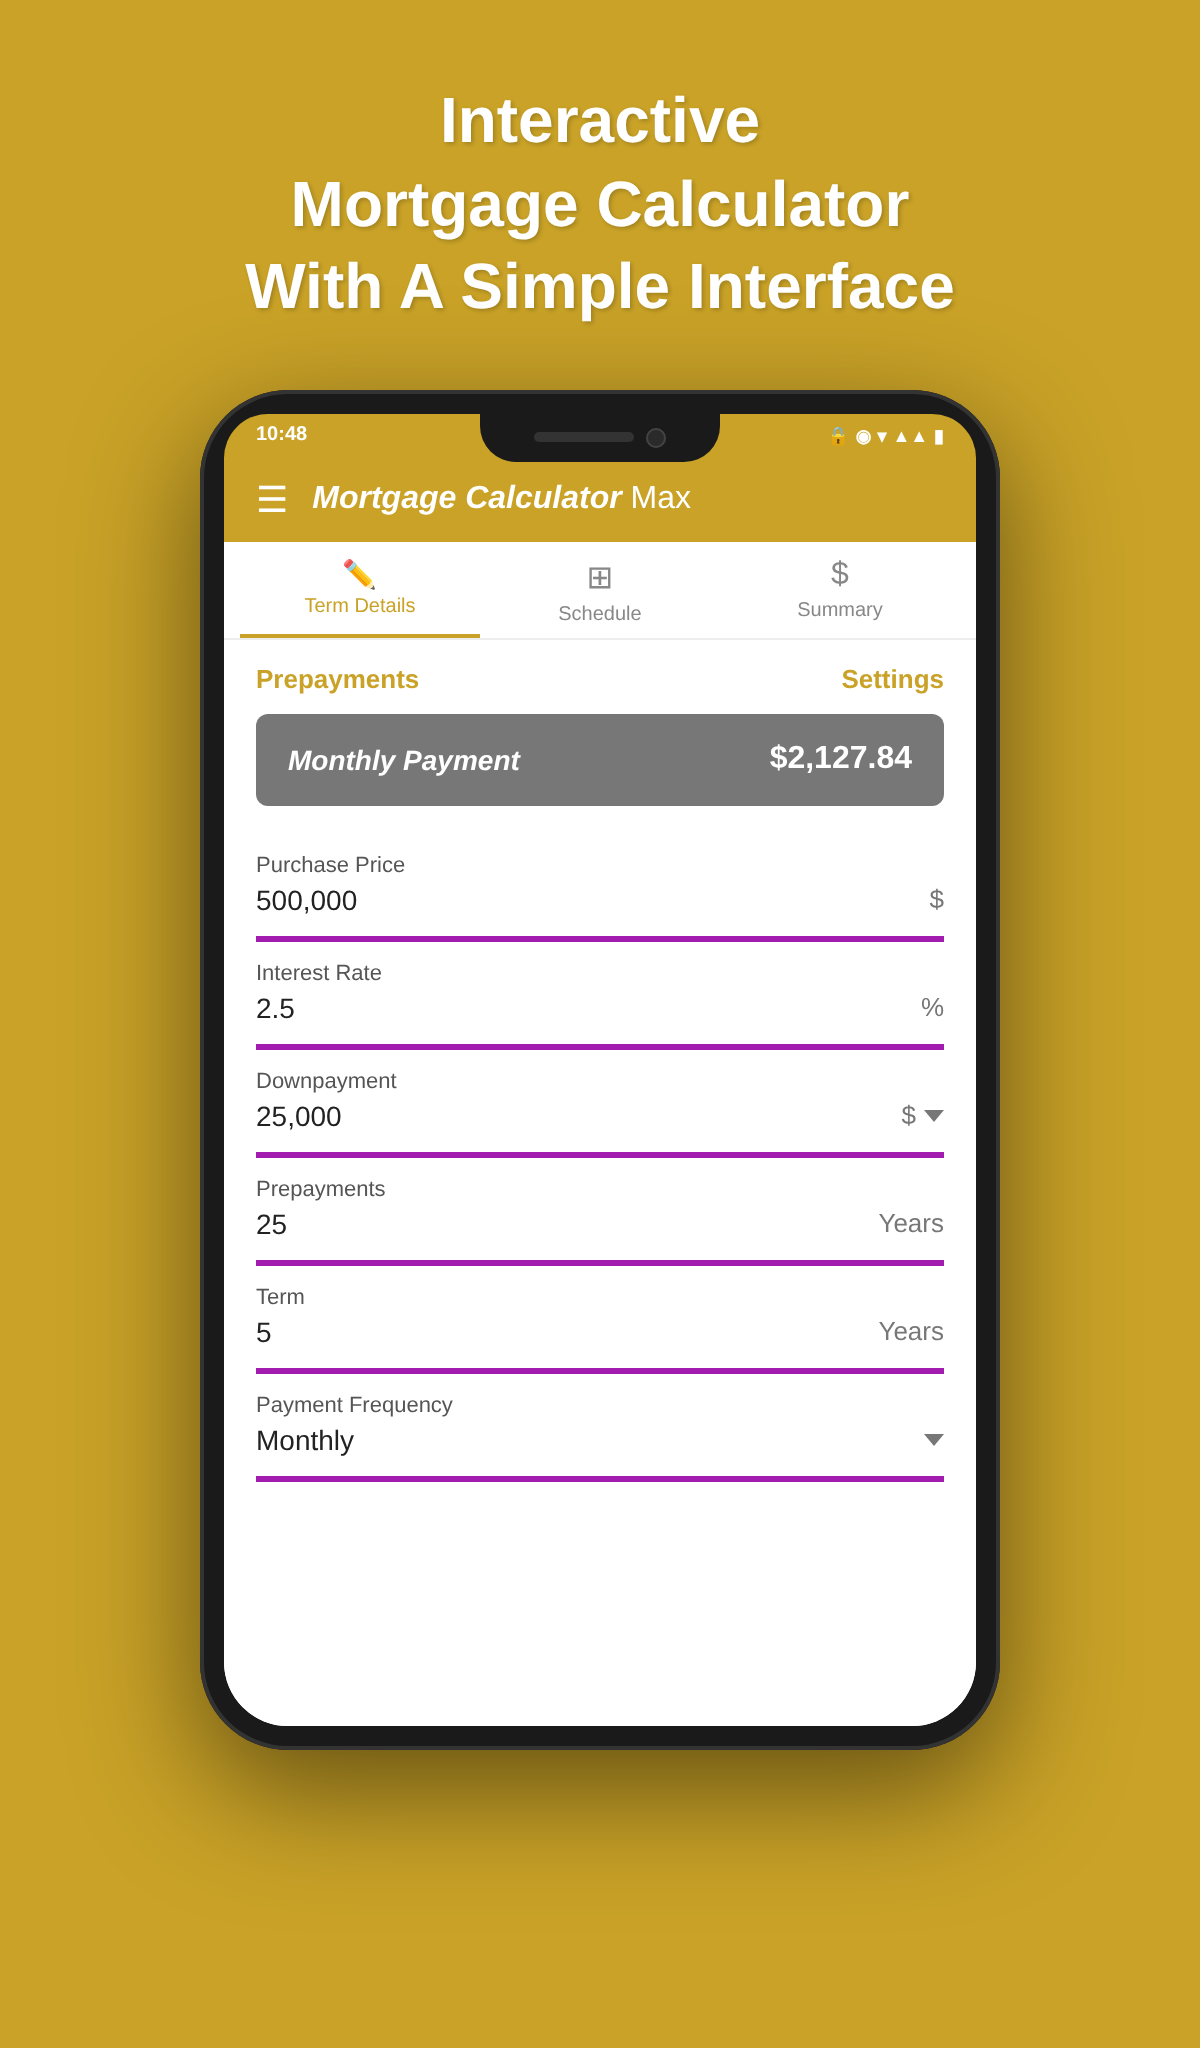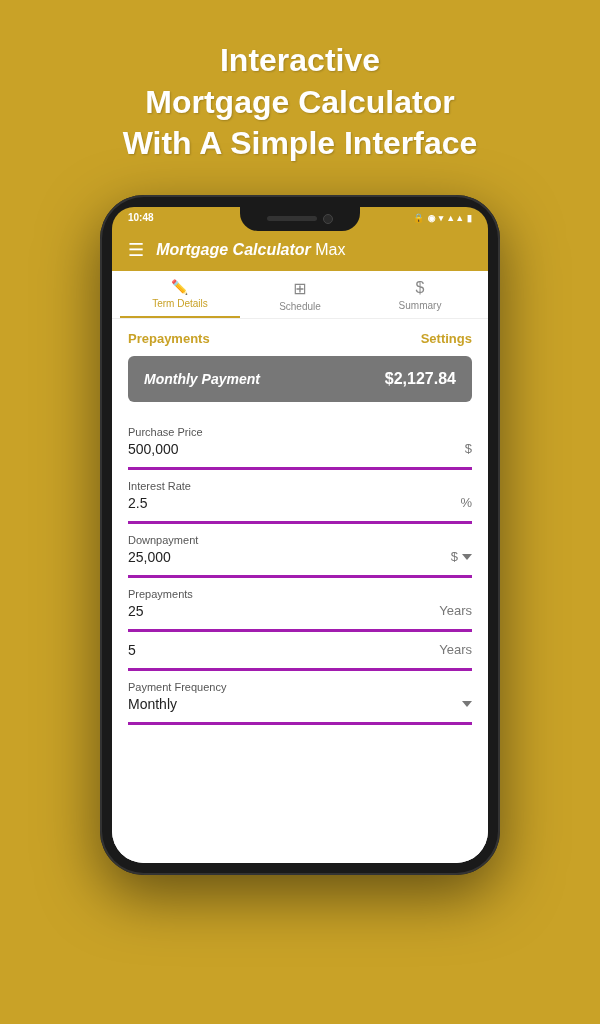--- a/index.html
+++ b/index.html
@@ -371,20 +371,21 @@
 
         <div class="field-group">
           <span class="field-label">Prepayments</span>
           <div class="field-row">
             <span class="field-value">25</span>
             <span class="field-unit">Years</span>
           </div>
         </div>
 
         <div class="field-group">
+          <span class="field-label">Term</span>
           <div class="field-row">
             <span class="field-value">5</span>
             <span class="field-unit">Years</span>
           </div>
         </div>
 
         <div class="field-group">
           <span class="field-label">Payment Frequency</span>
           <div class="field-row">
             <span class="field-value">Monthly</span>

